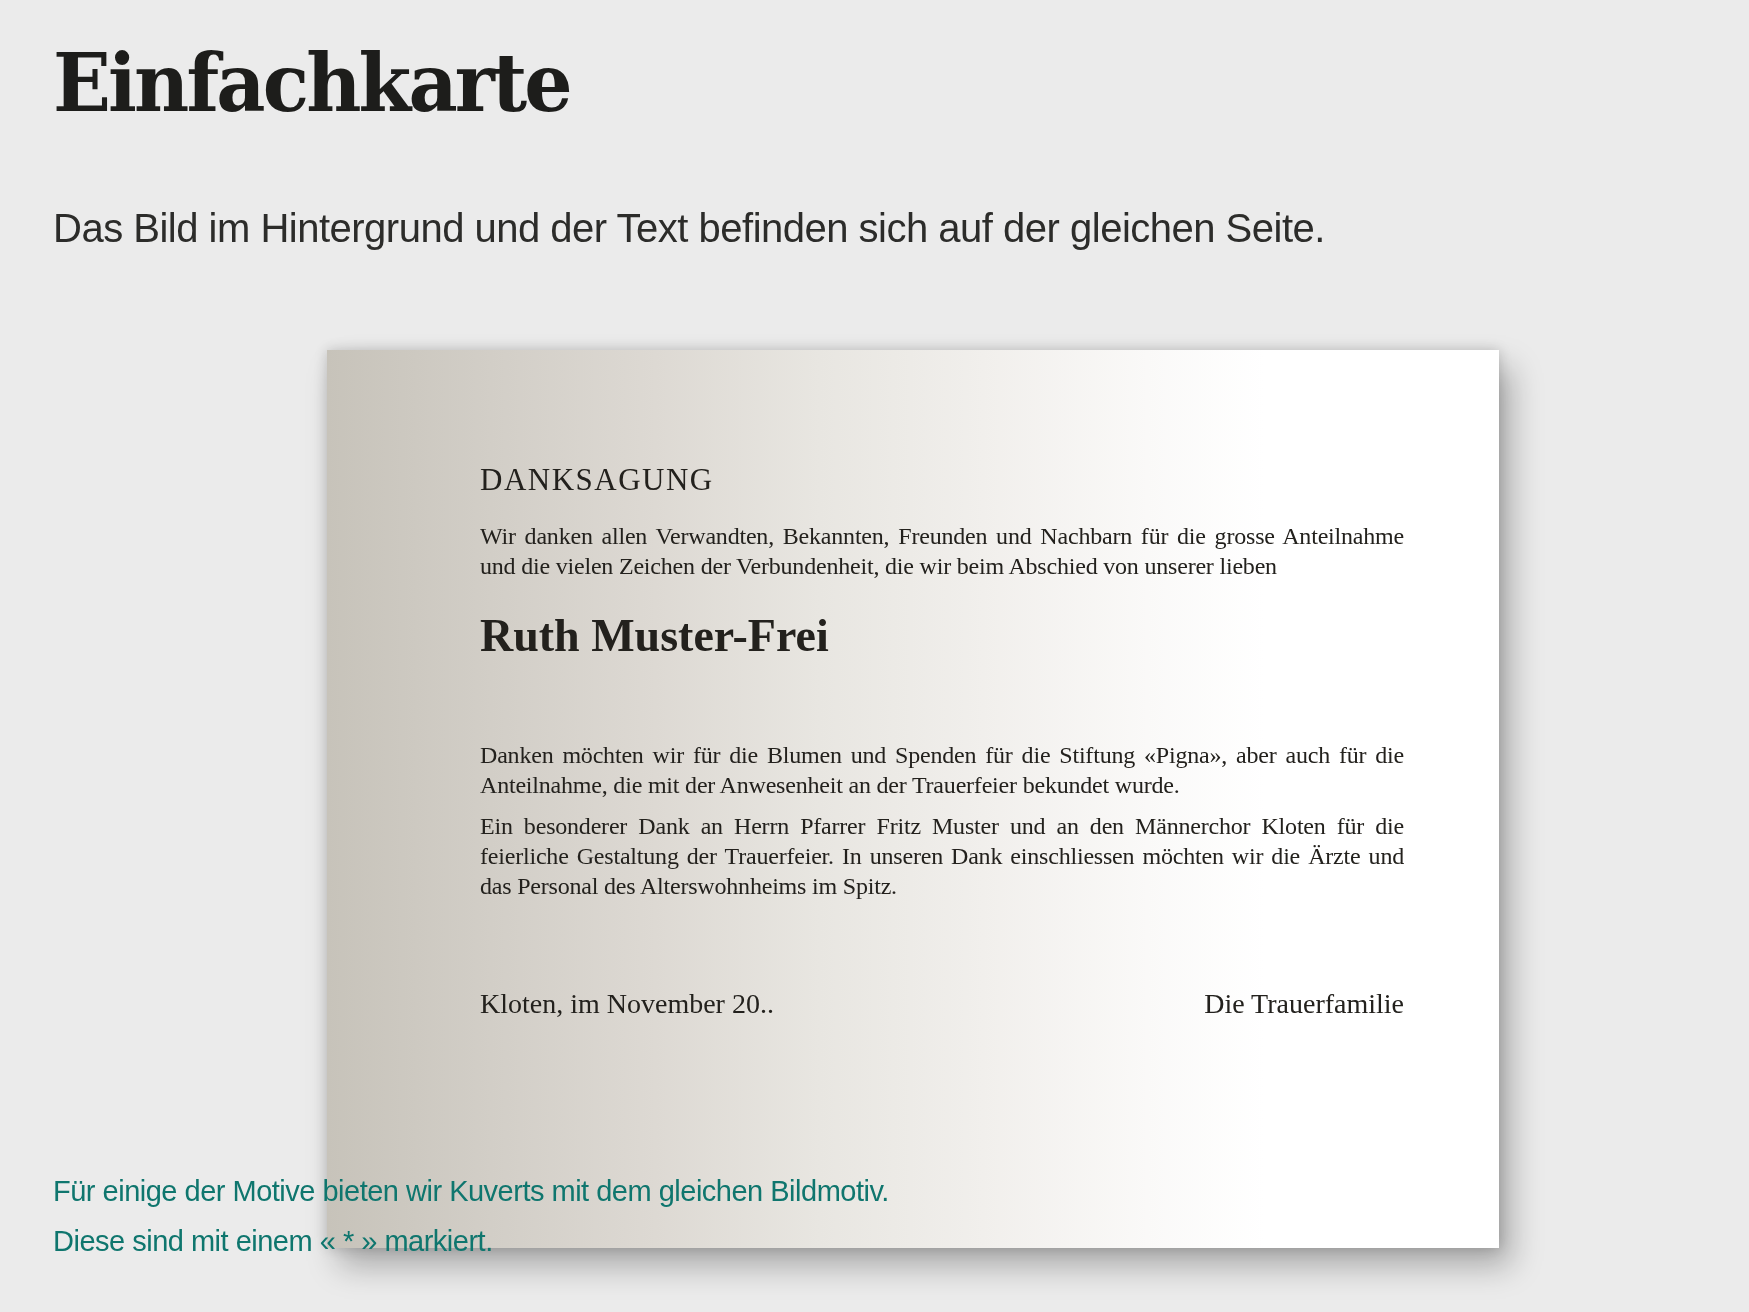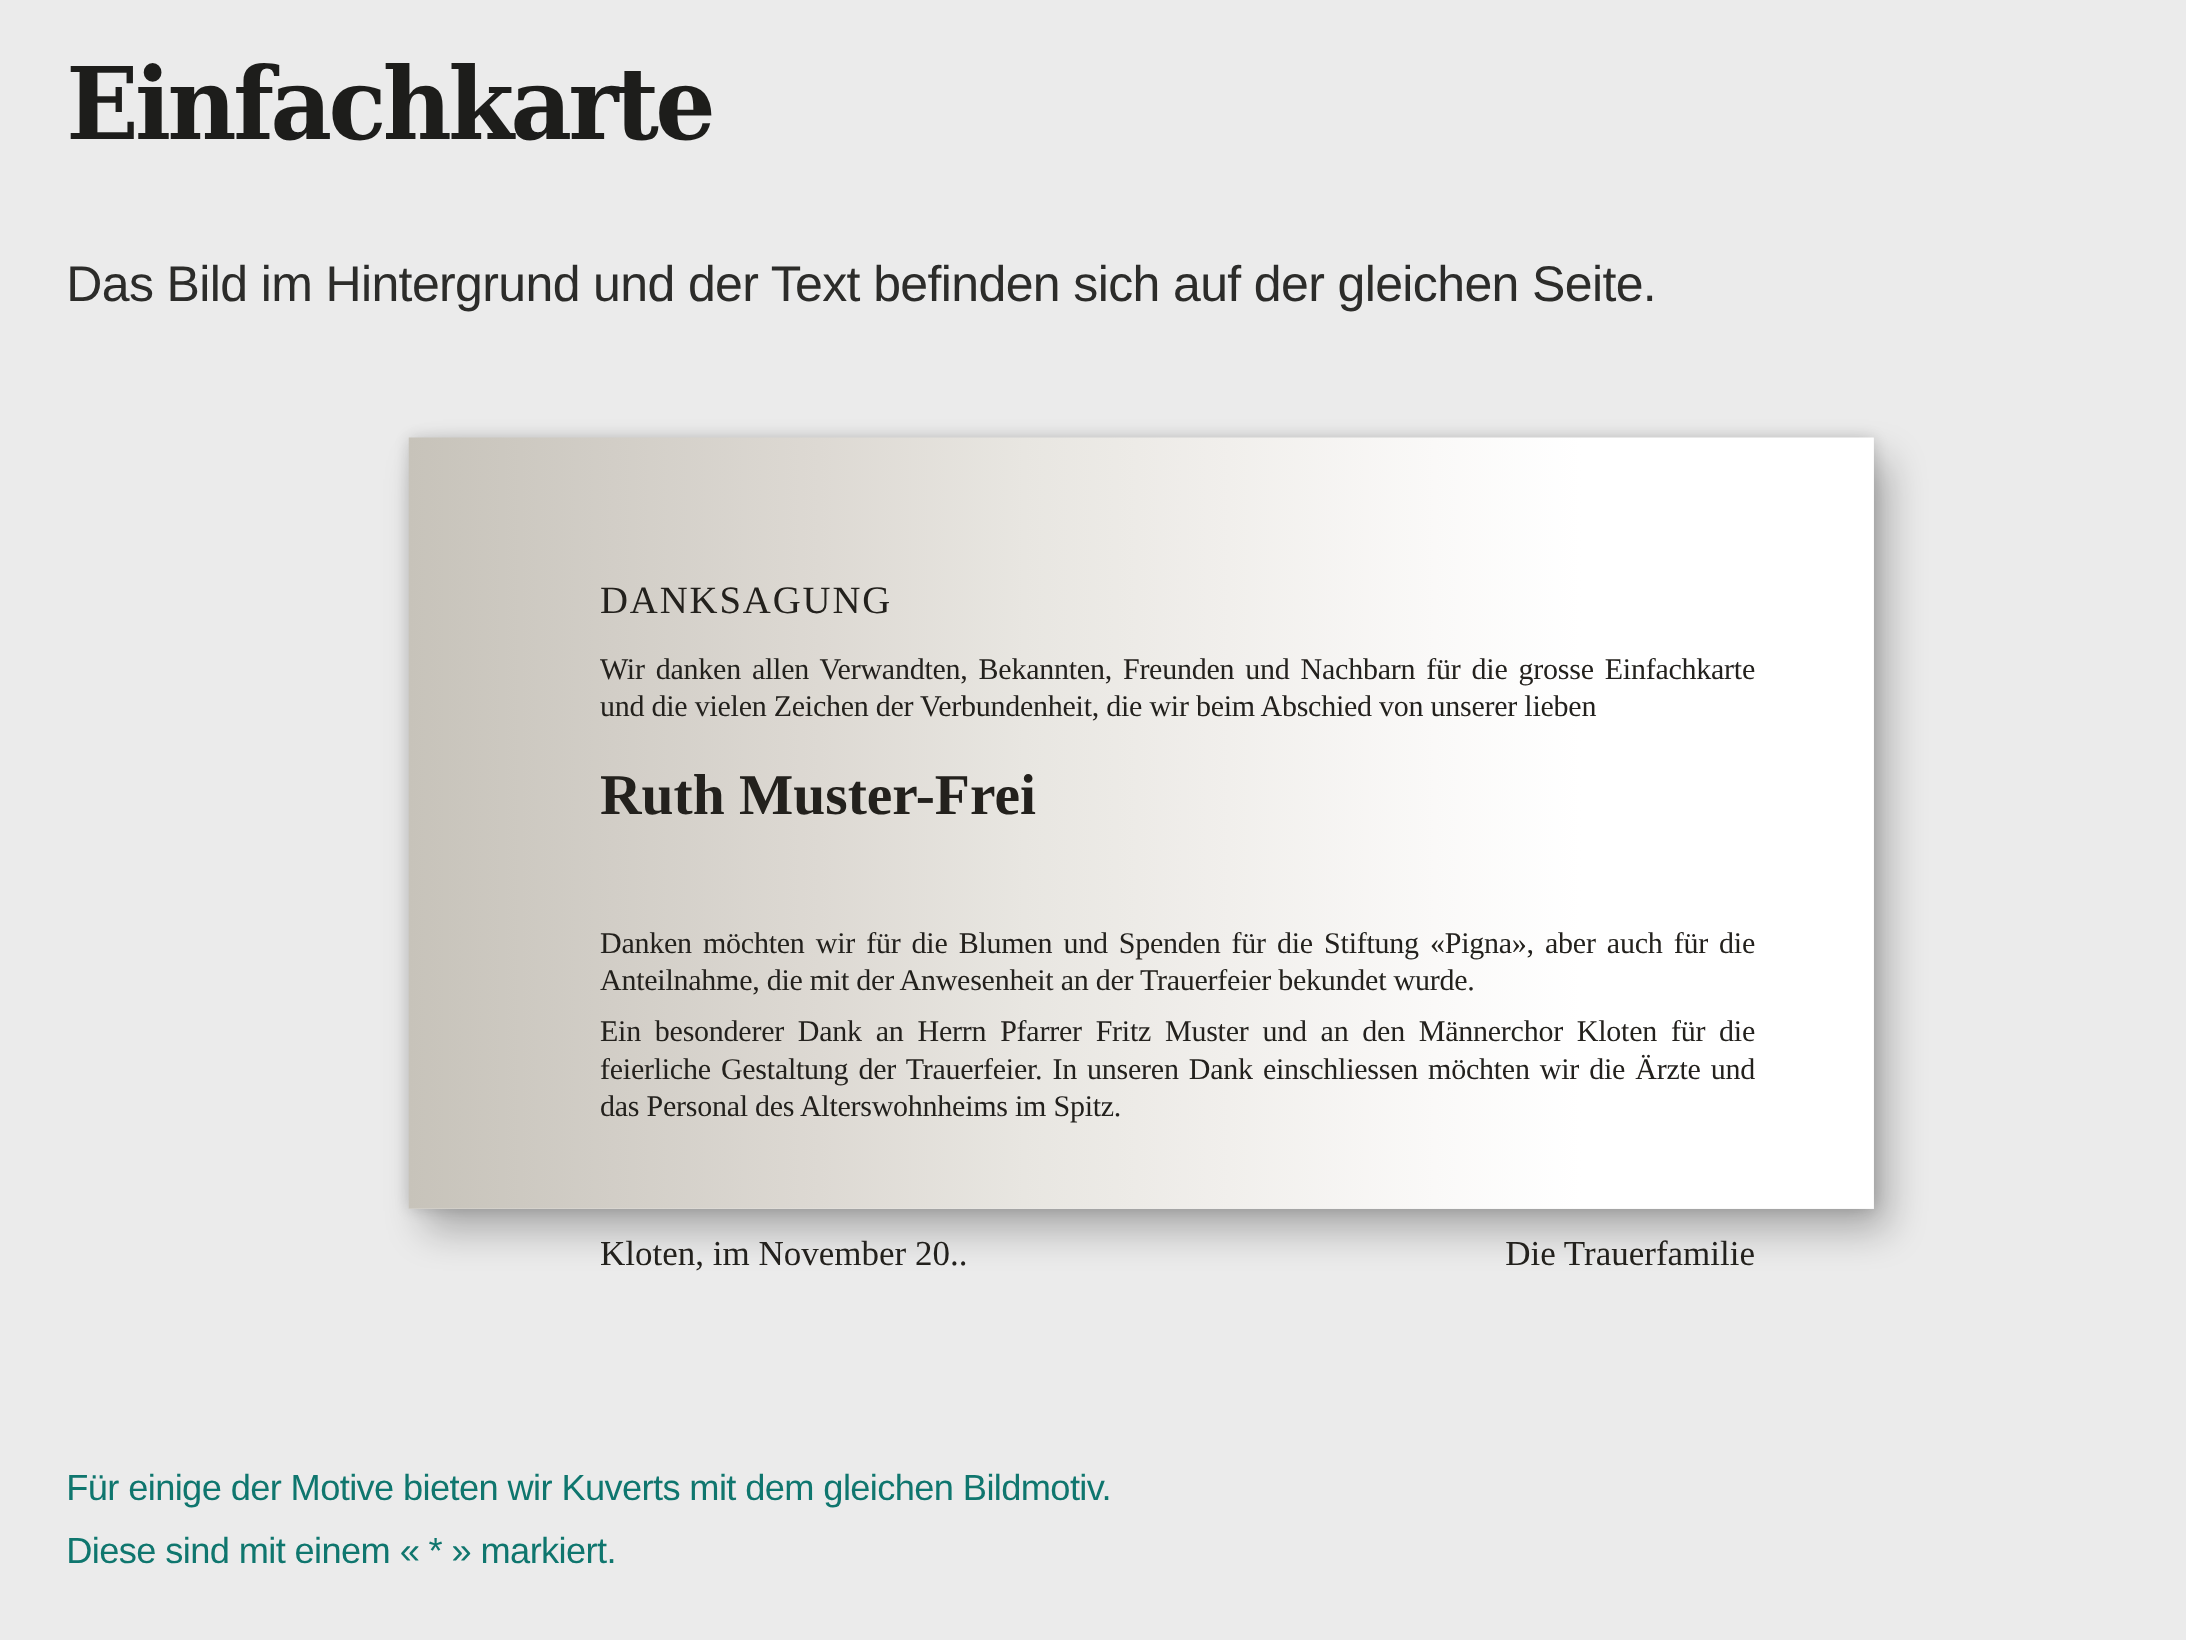--- a/index.html
+++ b/index.html
@@ -40,21 +40,21 @@
     font-size: 40px;
     letter-spacing: -0.5px;
     color: #2c2c2a;
     white-space: nowrap;
   }
   .card {
     position: absolute;
     left: 327px;
     top: 350px;
     width: 1172px;
-    height: 617px;
+    height: 898px;
     background: linear-gradient(90deg,
       #c7c3ba 0%,
       #d2cec7 14%,
       #ddd9d3 28%,
       #e8e6e1 42%,
       #f1efec 56%,
       #faf9f8 70%,
       #ffffff 80%,
       #ffffff 100%);
     box-shadow: 0 0 12px rgba(0,0,0,0.18), 12px 18px 30px rgba(0,0,0,0.28);
@@ -124,21 +124,21 @@
 
   <h1 class="page-title">Einfachkarte</h1>
 
   <p class="page-subtitle">Das Bild im Hintergrund und der Text befinden sich auf der gleichen Seite.</p>
 
   <div class="card">
 
     <div class="block card-heading">DANKSAGUNG</div>
 
     <div class="block card-par p-intro">
-        <div class="line-just">Wir danken allen Verwandten, Bekannten, Freunden und Nachbarn für die grosse Einfachkarte</div>
+        <div class="line-just">Wir danken allen Verwandten, Bekannten, Freunden und Nachbarn für die grosse Anteilnahme</div>
         <div class="line-last">und die vielen Zeichen der Verbundenheit, die wir beim Abschied von unserer lieben</div>
       </div>
 
     <div class="block card-name">Ruth Muster-Frei</div>
 
 
     <div class="block card-par p-danken">
         <div class="line-just">Danken möchten wir für die Blumen und Spenden für die Stiftung «Pigna», aber auch für die</div>
         <div class="line-last">Anteilnahme, die mit der Anwesenheit an der Trauerfeier bekundet wurde.</div>
       </div>

